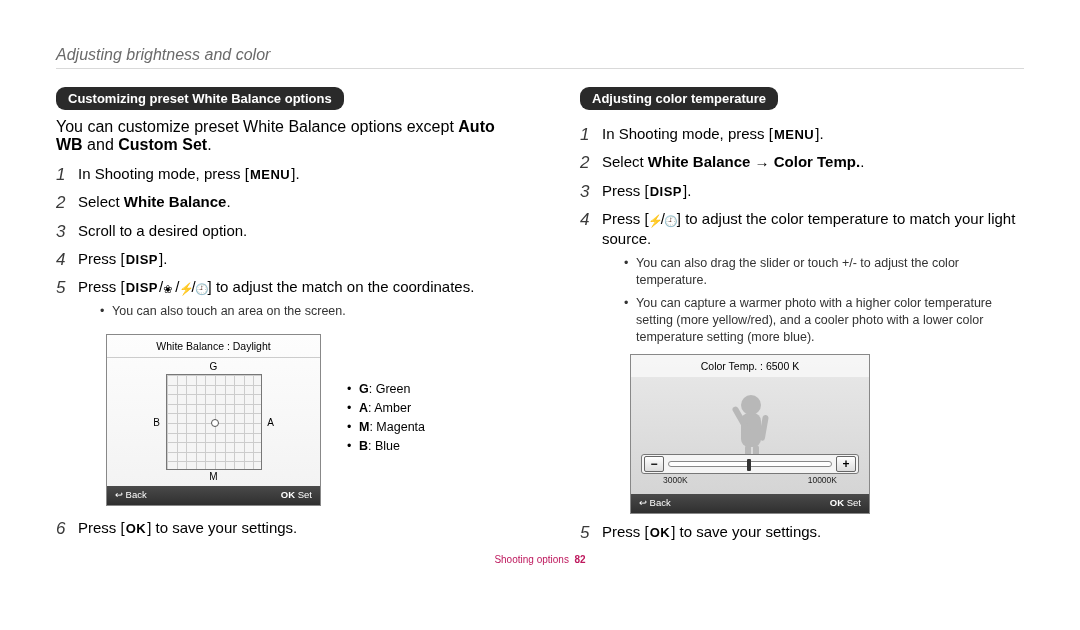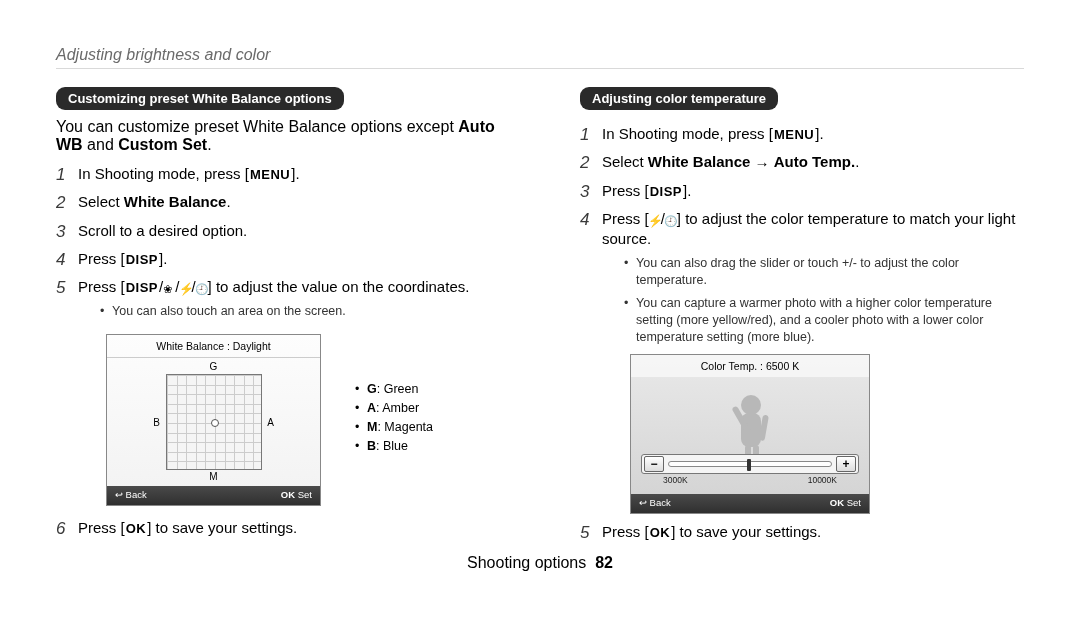--- a/index.html
+++ b/index.html
@@ -162,21 +162,21 @@
     padding: 3px 8px;
   }
   .shot .bar span b { font-weight: 700; }
   .legend {
     display: inline-block;
     vertical-align: middle;
     margin-left: 18px;
     font-size: 12.5px;
   }
   .legend ul { list-style: none; padding: 0; margin: 0; }
-  .legend li { position: relative; padding-left: 12px; margin: 2px 8px; }
+  .legend li { position: relative; padding-left: 12px; margin: 2px 0; }
   .legend li::before { content: "•"; position: absolute; left: 0; }
 
   .shot-row {
     display: flex; align-items: center;
   }
 
   
   .shot2 {
     margin: 8px 0 8px 28px;
     width: 240px; height: 160px;
@@ -251,22 +251,22 @@
     display: flex; justify-content: space-between;
     background: linear-gradient(#4a4a4a,#2f2f2f);
     color: #fff;
     font-size: 9.5px;
     padding: 3px 8px;
     z-index: 2;
   }
 
   .footer {
     text-align: center;
-    font-size: 16px;
-    color: #000000;
+    font-size: 10px;
+    color: #be185d;
     margin-top: 4px;
   }
   .footer b { font-weight: 700; }
 </style>
 </head>
 <body>
 
 <div class="page">
   <div class="header-title">Adjusting brightness and color</div>
   <hr class="header-rule">
@@ -284,21 +284,21 @@
           <span>In Shooting mode, press [</span><span class="key key-menu">MENU</span><span>].</span>
         </li>
         <li>
           <span>Select </span><b>White Balance</b><span>.</span>
         </li>
         <li>Scroll to a desired option.</li>
         <li>
           <span>Press [</span><span class="key key-disp">DISP</span><span>].</span>
         </li>
         <li>
-          <span>Press [</span><span class="key key-disp">DISP</span>/<span class="icon-macro"></span>/<span class="icon-flash"></span>/<span class="icon-timer"></span><span>] to adjust the value on the coordinates.</span>
+          <span>Press [</span><span class="key key-disp">DISP</span>/<span class="icon-macro"></span>/<span class="icon-flash"></span>/<span class="icon-timer"></span><span>] to adjust the match on the coordinates.</span>
           <ul class="sub">
             <li>You can also touch an area on the screen.</li>
           </ul>
 
           <div class="shot-row">
             <div class="shot">
               <div class="title">White Balance : Daylight</div>
               <div class="grid-wrap">
                 <div class="side">B</div>
                 <div class="grid-center">
@@ -330,21 +330,21 @@
     </div>
 
     <div class="col">
       <div class="pill">Adjusting color temperature</div>
 
       <ol class="steps">
         <li>
           <span>In Shooting mode, press [</span><span class="key key-menu">MENU</span><span>].</span>
         </li>
         <li>
-          <span>Select </span><b>White Balance</b><span> → </span><b>Auto Temp.</b><span>.</span>
+          <span>Select </span><b>White Balance</b><span> → </span><b>Color Temp.</b><span>.</span>
         </li>
         <li>
           <span>Press [</span><span class="key key-disp">DISP</span><span>].</span>
         </li>
         <li>
           <span>Press [</span><span class="icon-flash"></span>/<span class="icon-timer"></span><span>] to adjust the color temperature to match your light source.</span>
           <ul class="sub">
             <li>You can also drag the slider or touch +/- to adjust the color temperature.</li>
             <li>You can capture a warmer photo with a higher color temperature setting (more yellow/red), and a cooler photo with a lower color temperature setting (more blue).</li>
           </ul>

